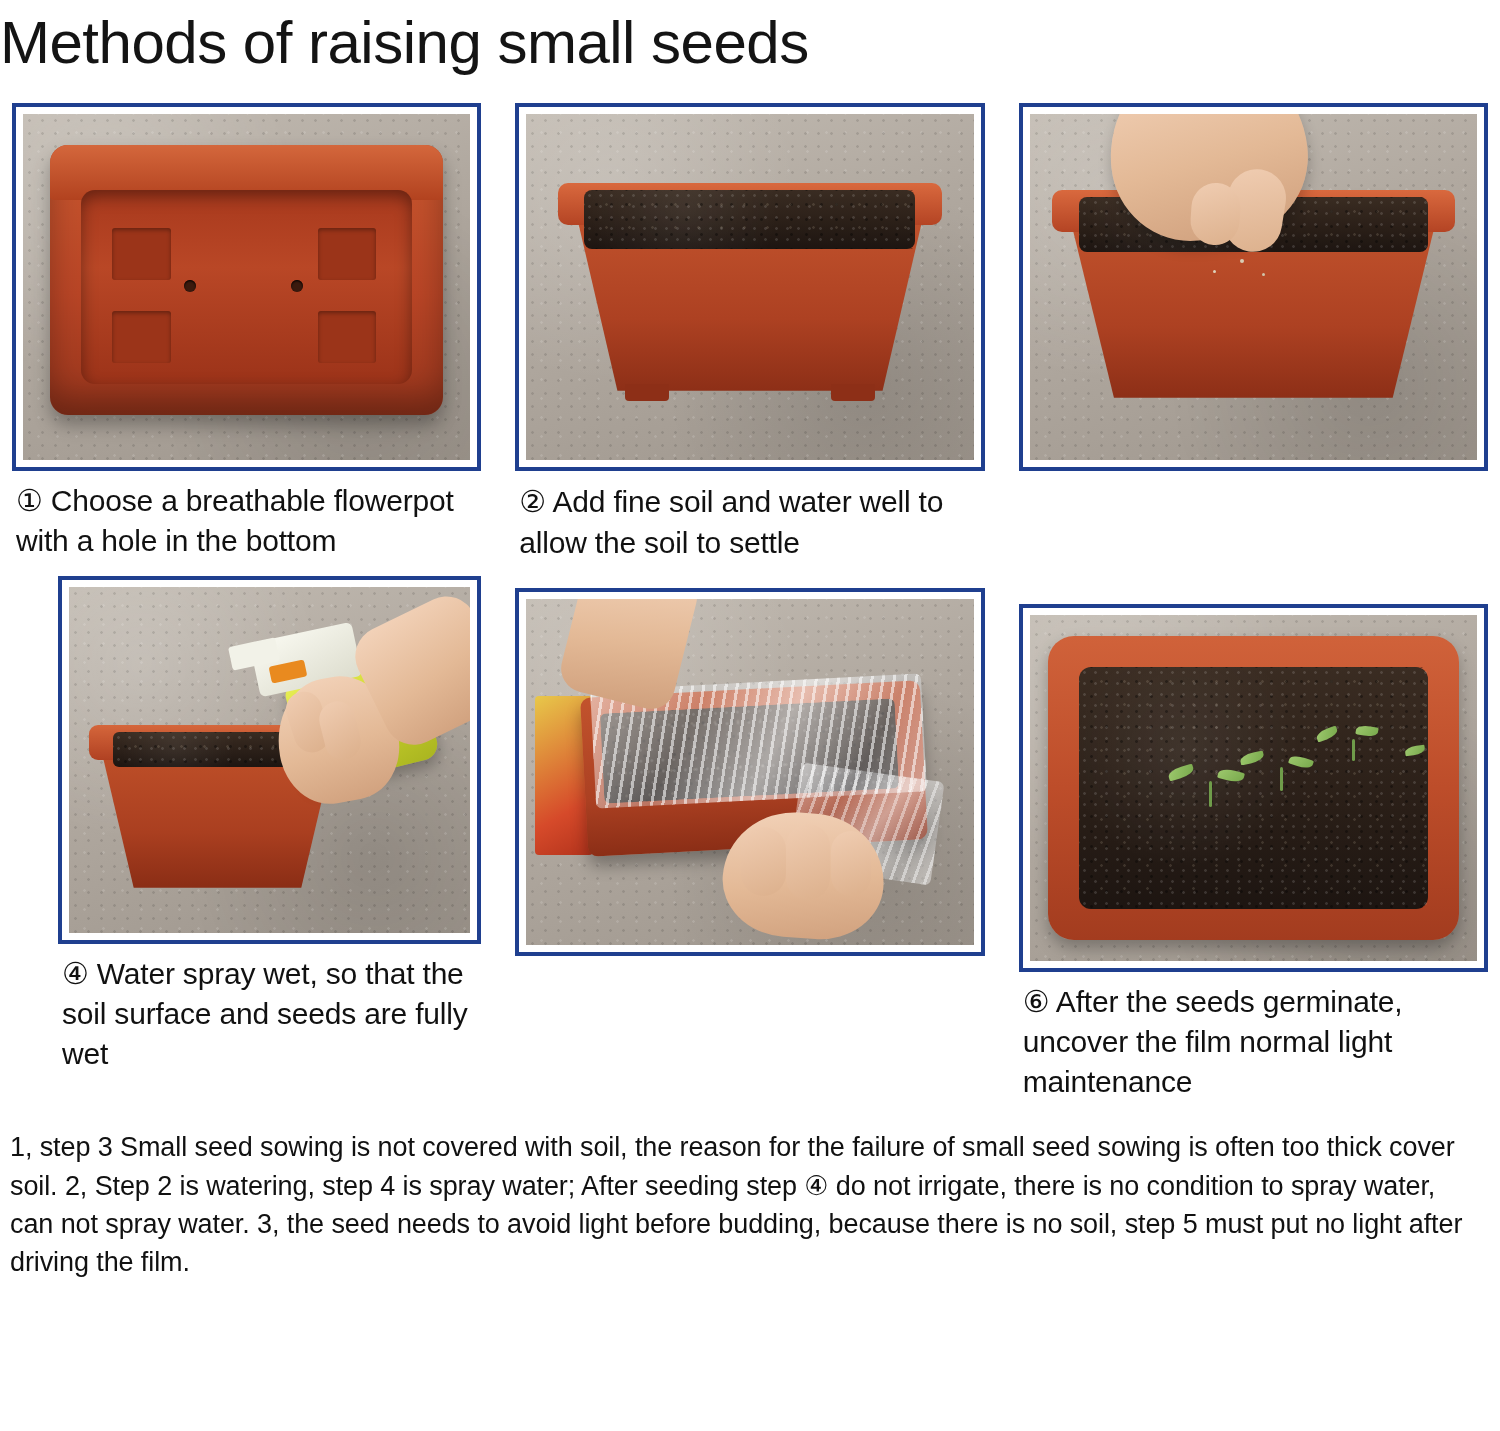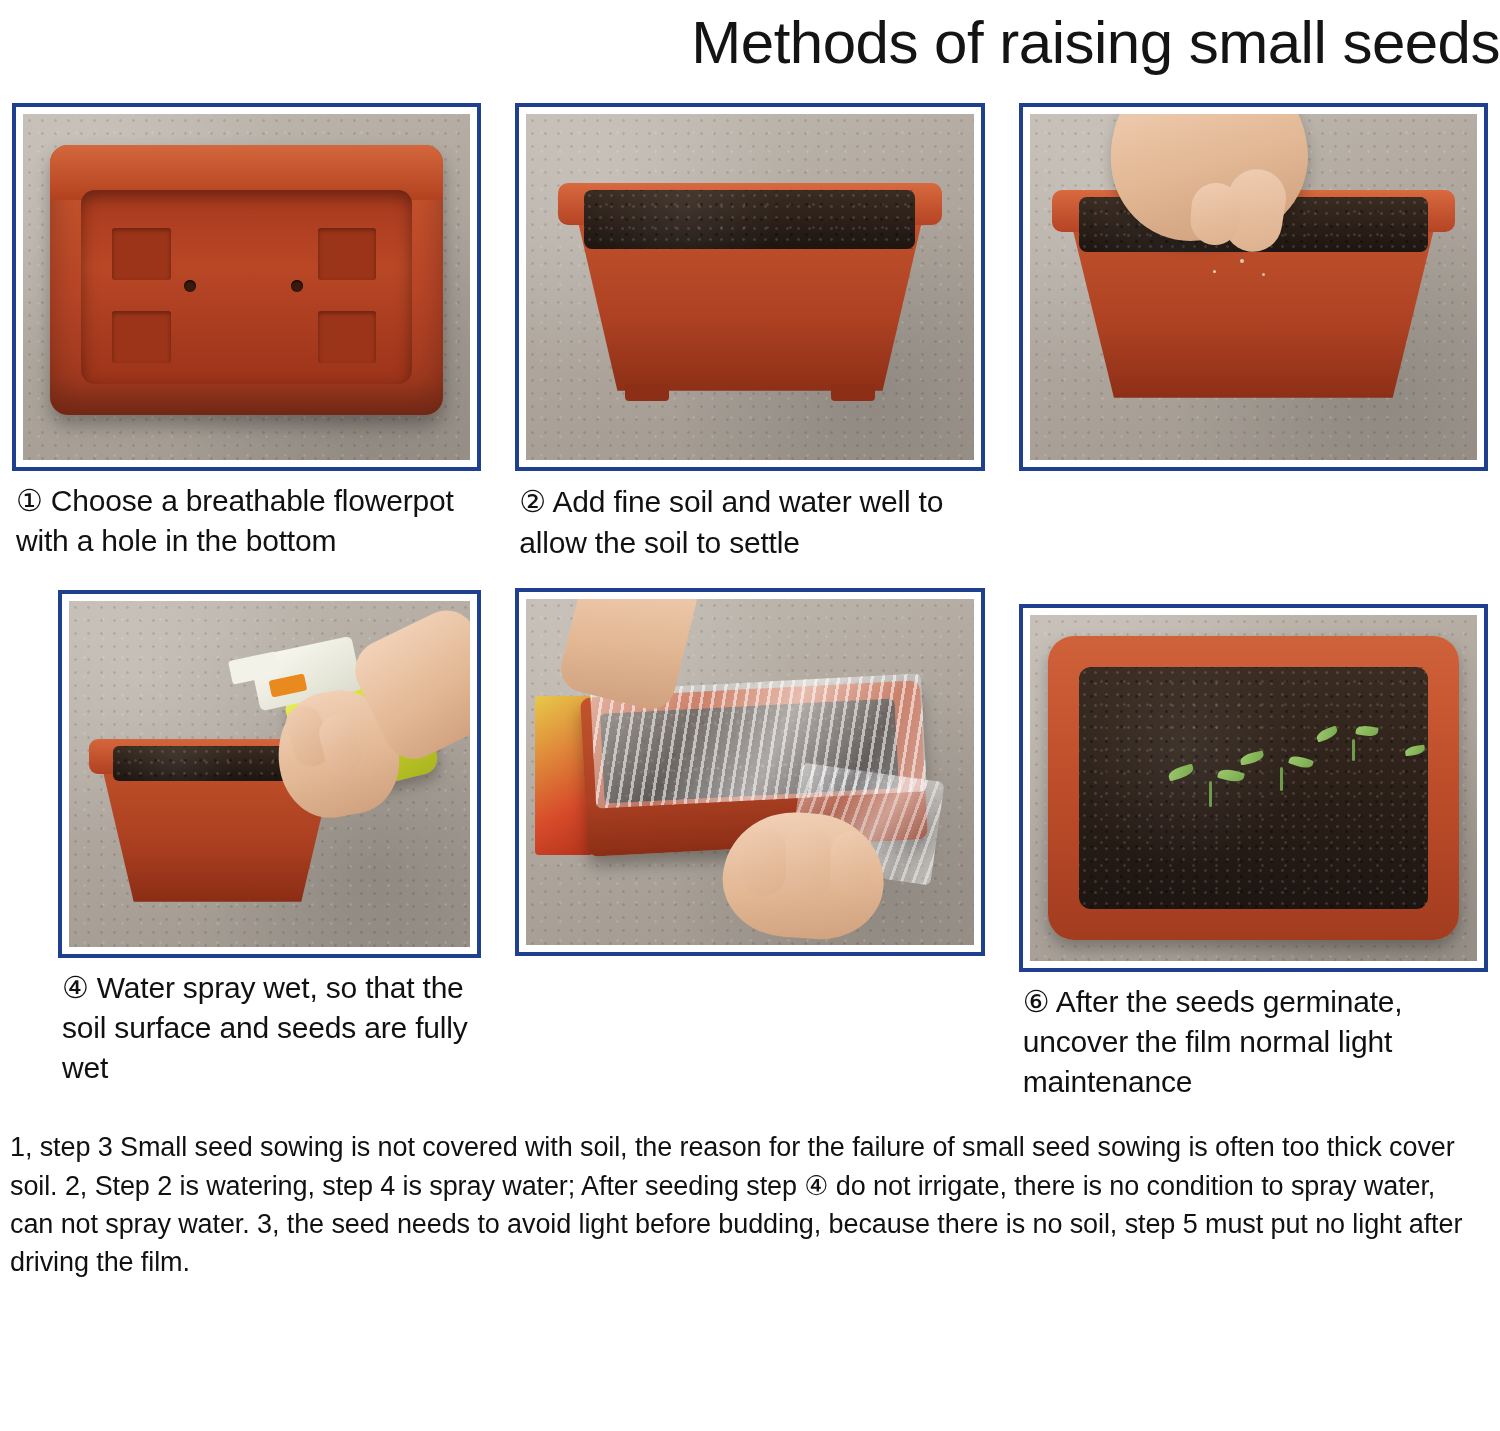--- a/index.html
+++ b/index.html
@@ -14,21 +14,21 @@
     color: #0d0d0d;
     overflow: hidden;
   }
   .page {
     position: relative;
     width: 1500px;
     height: 1431px;
     box-sizing: border-box;
   }
   .title {
-    text-align: right;
+    text-align: left;
     font-size: 60px;
     font-weight: 400;
     letter-spacing: -0.5px;
     margin: 8px 0 26px 0;
     color: #141414;
     font-family: "Liberation Sans", sans-serif;
   }
   .grid {
     display: grid;
     grid-template-columns: repeat(3, 1fr);
@@ -251,21 +251,21 @@
           <div class="finger" style="left:44%;top:16%;width:13%;height:24%;transform:rotate(9deg);"></div>
           <div class="finger" style="left:36%;top:20%;width:11%;height:18%;transform:rotate(4deg);"></div>
 
           <div style="position:absolute;left:47%;top:42%;width:4px;height:4px;border-radius:50%;background:#d8cdb4;"></div>
           <div style="position:absolute;left:52%;top:46%;width:3px;height:3px;border-radius:50%;background:#cfc4aa;"></div>
           <div style="position:absolute;left:41%;top:45%;width:3px;height:3px;border-radius:50%;background:#ded3bb;"></div>
         </div>
       </div>
     </div>
 
-    <div class="cell" style="margin-top:16px;padding-left:46px;">
+    <div class="cell" style="margin-top:2px;padding-left:46px;">
       <div class="photo-frame">
         <div class="photo">
           <div class="ground speckle"></div>
 
           <div style="position:absolute;left:8%;top:47%;width:58%;height:40%;
                       background:linear-gradient(180deg,#bf5029 0%,#aa3f20 60%,#8a2d15 100%);
                       clip-path: polygon(0% 0%, 100% 0%, 86% 100%, 14% 100%);
                       box-shadow:0 10px 16px rgba(0,0,0,0.3);"></div>
           <div style="position:absolute;left:5%;top:40%;width:64%;height:10%;
                       background:linear-gradient(180deg,#d5663b,#b04122);border-radius:9px;"></div>

